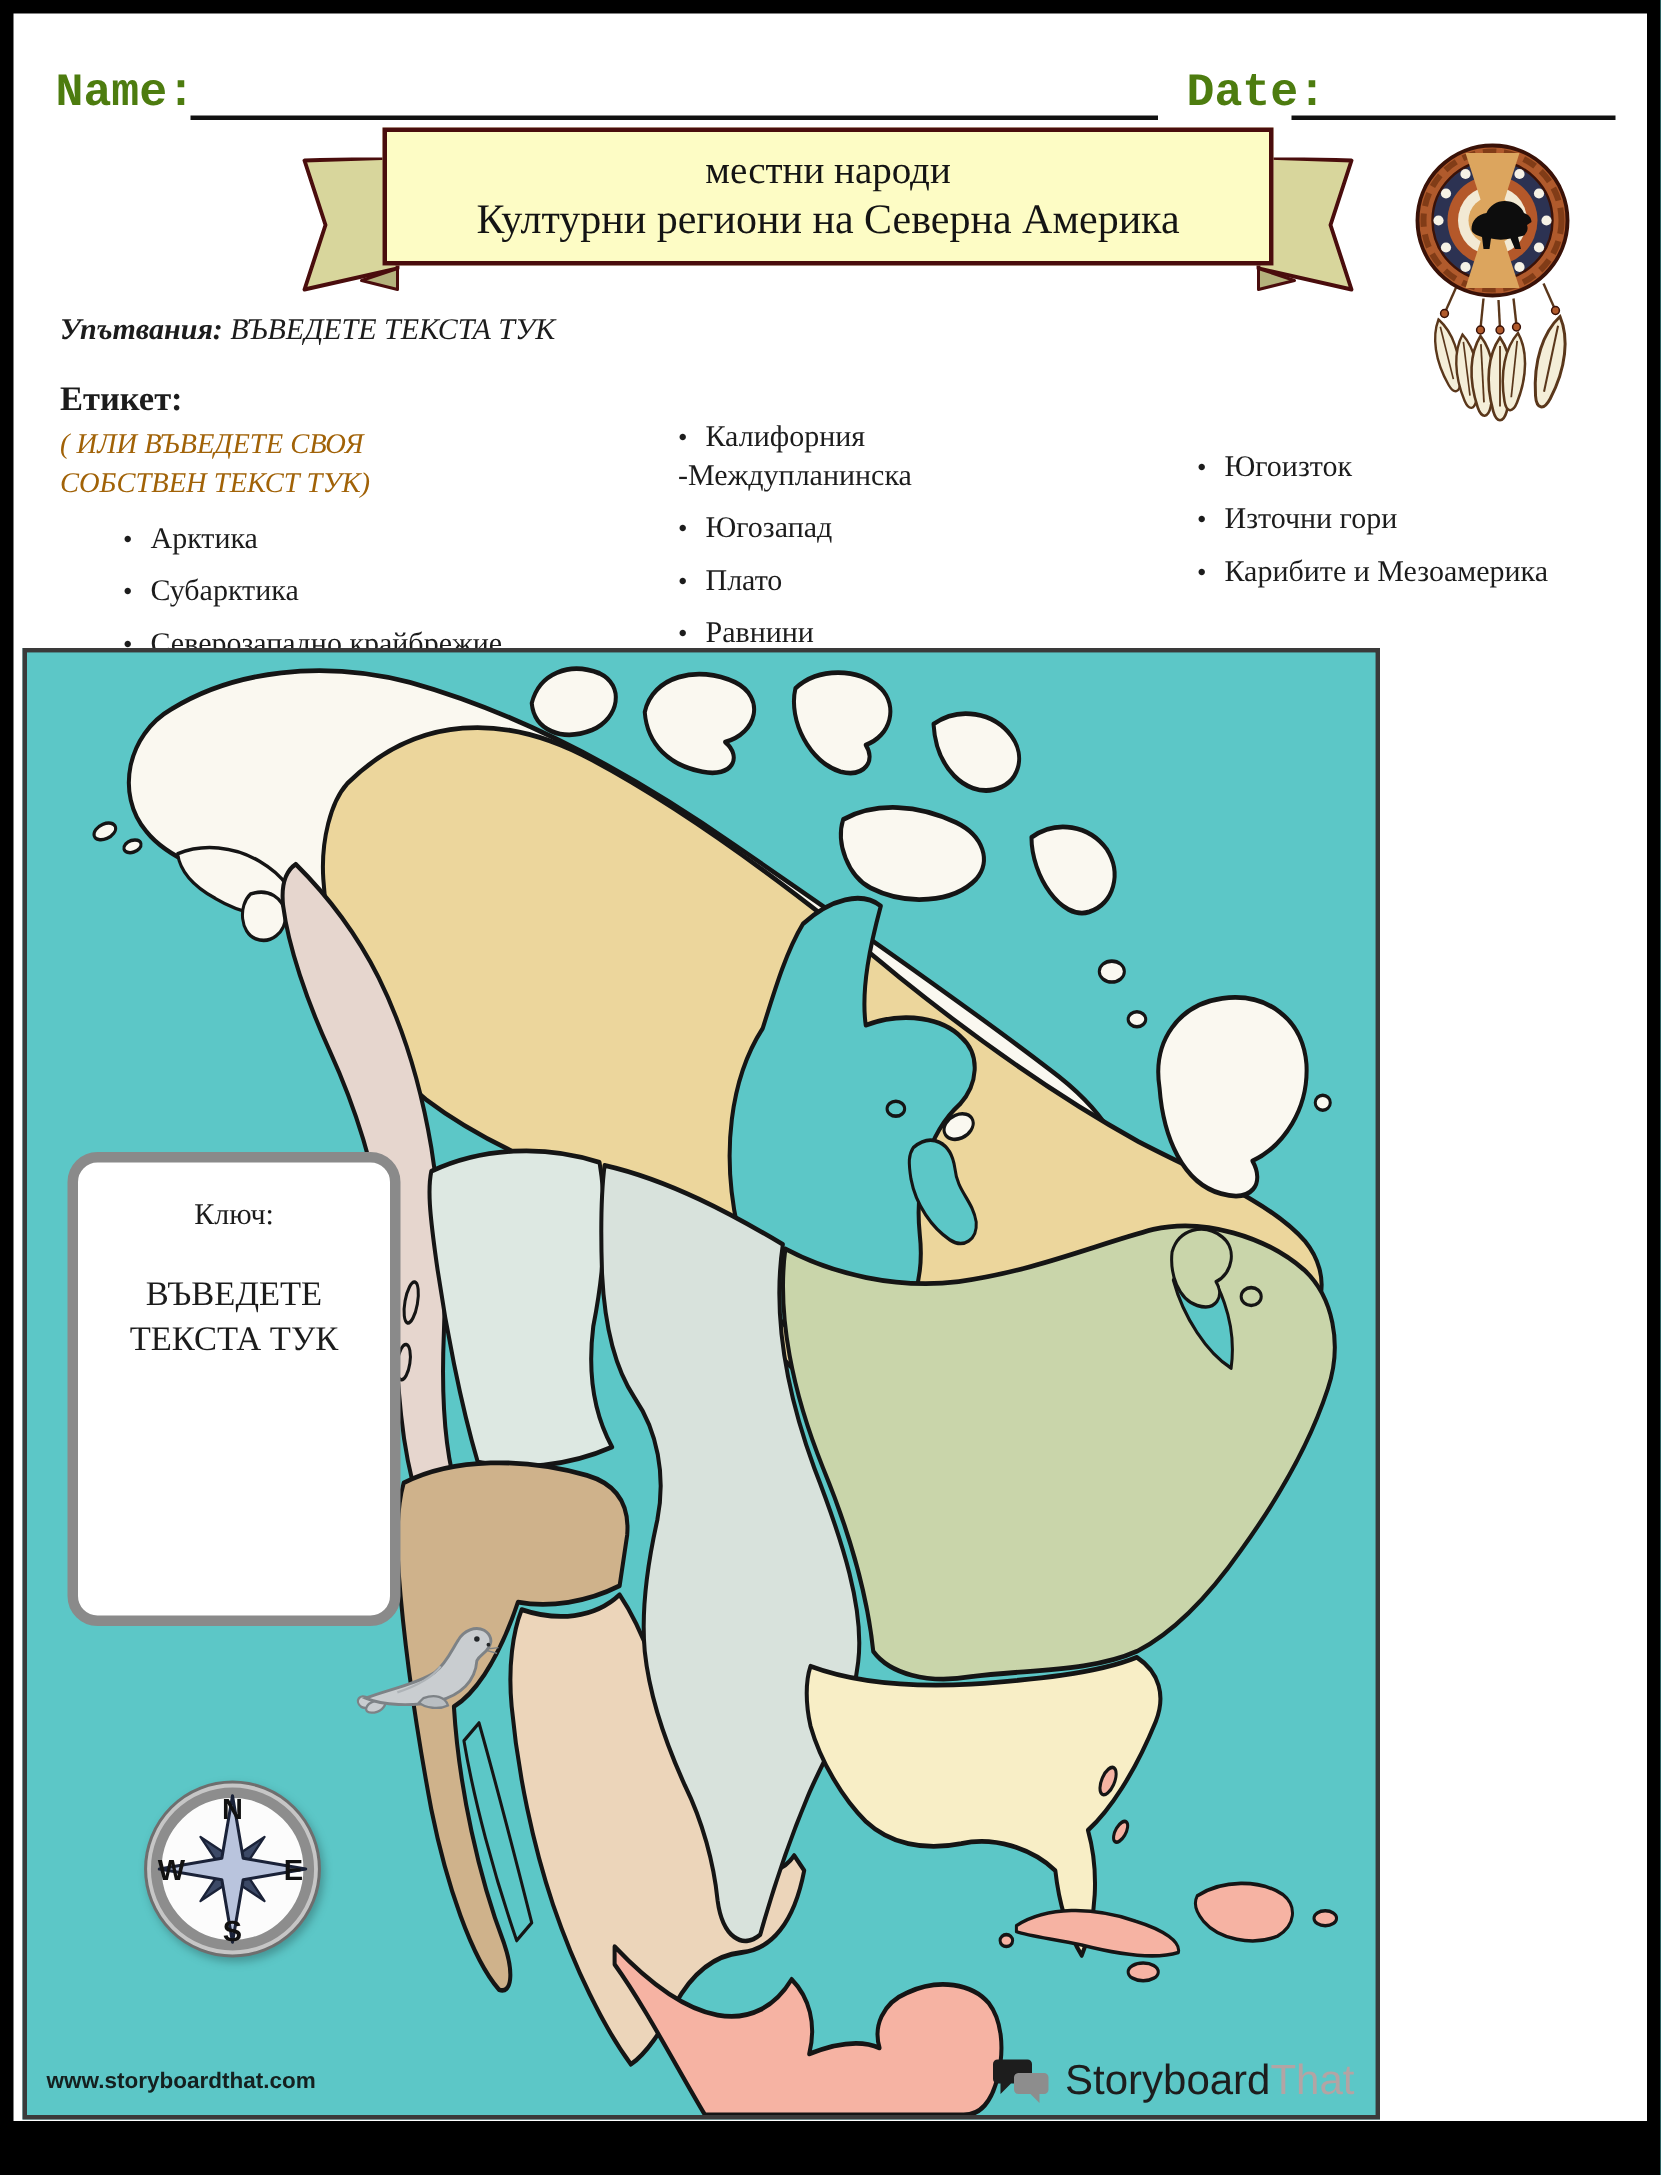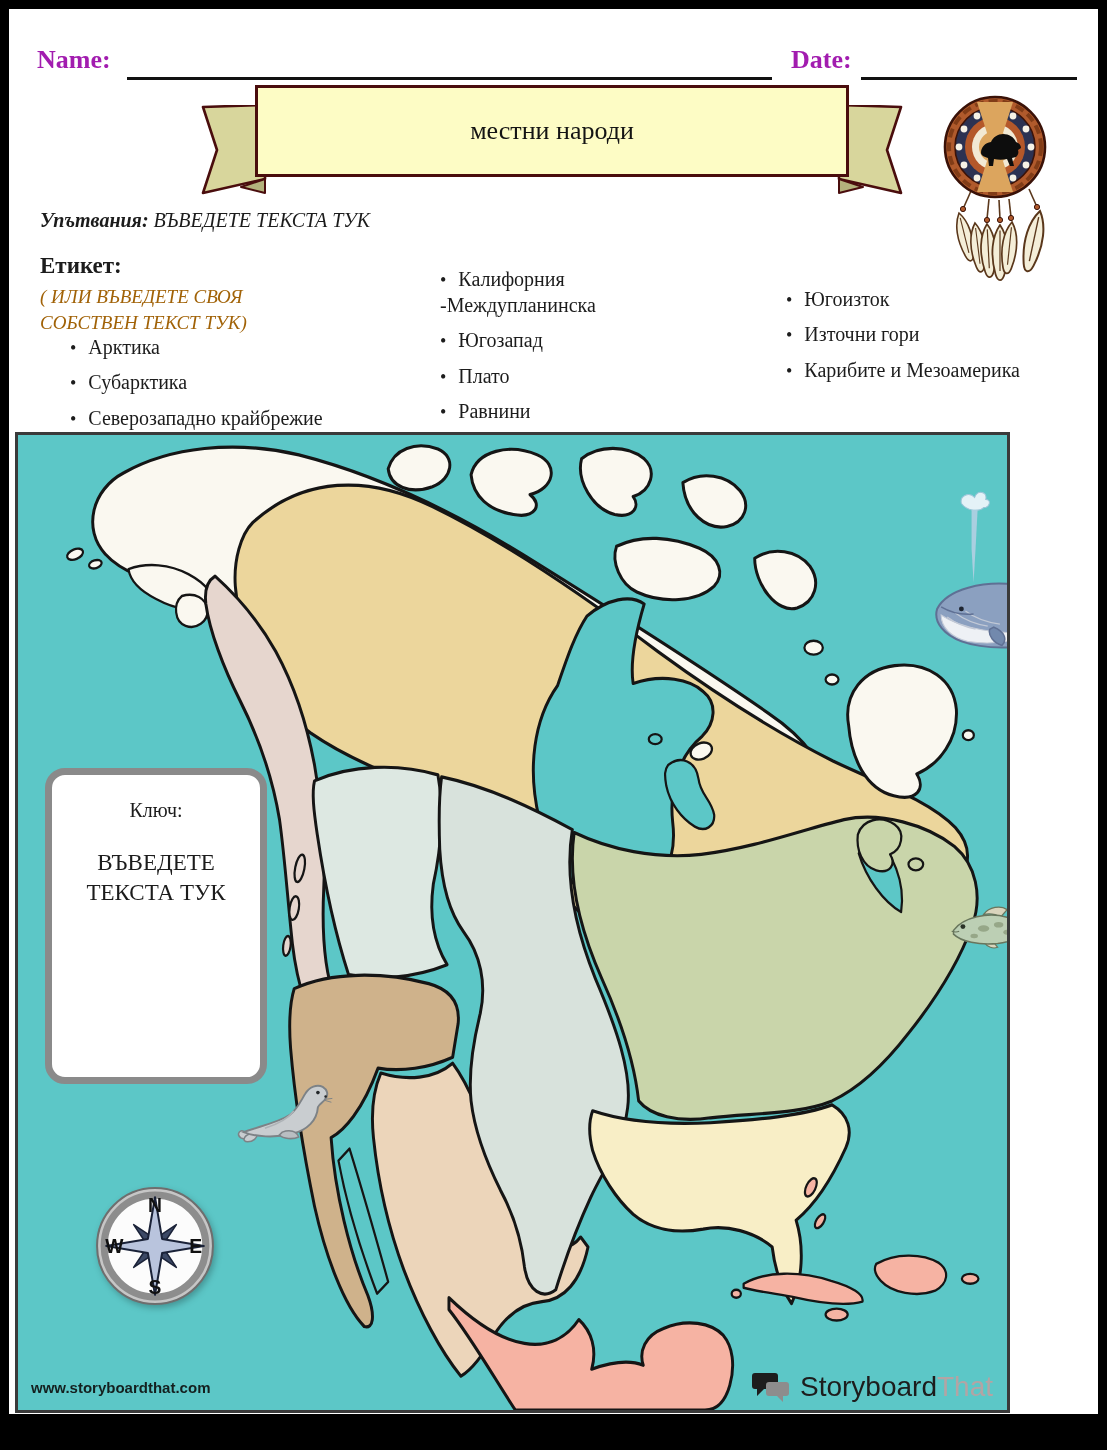--- a/index.html
+++ b/index.html
@@ -6,53 +6,53 @@
   body{
     width:1107px;height:1450px;background:#000;position:relative;
     font-family:"Liberation Serif","DejaVu Serif",serif;
   }
   #page{
     position:absolute;left:9px;top:9px;width:1089px;height:1405px;
     background:#ffffff;overflow:hidden;
   }
   
   .hdr-label{
-    position:absolute;font-family:Liberation Serif, serif;
-    font-weight:bold;font-size:26px;color:#a21caf;
+    position:absolute;font-family:Liberation Mono, monospace;
+    font-weight:bold;font-size:31px;color:#4d7c0f;
   }
   .hdr-line{position:absolute;border-bottom:3px solid #111;height:0;}
   
   .banner-center{
     position:absolute;left:246px;top:76px;width:588px;height:86px;
     background:#fdfcc5;border:3px solid #4a0d0d;z-index:3;
     display:flex;flex-direction:column;justify-content:center;align-items:center;text-align:center;
   }
   .banner-center .l1{font-size:26px;color:#141414;}
   .banner-center .l2{font-size:28px;color:#141414;margin-top:2px;}
   .ribbon-tail{position:absolute;top:96px;z-index:2;}
   
   .directions{position:absolute;left:31px;top:200px;font-size:20px;color:#1c1c1c;font-style:italic;}
   .directions b{font-weight:bold;}
   .etiket{position:absolute;left:31px;top:244px;font-size:23px;font-weight:bold;color:#1c1c1c;}
   .etiket-note{
     position:absolute;left:31px;top:275px;width:260px;
     font-style:italic;font-size:19px;line-height:1.35;color:#a16207;
   }
-  ul.lblcol{position:absolute;list-style:none;margin:5px;padding:0;}
+  ul.lblcol{position:absolute;list-style:none;margin:17px;padding:0;}
   ul.lblcol li{
     font-size:20px;color:#1c1c1c;margin-bottom:9px;line-height:1.3;
     white-space:pre-line;
   }
   ul.lblcol li::before{content:"•";margin-right:12px;font-size:18px;}
   #col1{left:56px;top:320px;}
   #col2{left:426px;top:252px;}
   #col3{left:772px;top:272px;}
   
   #map{
-    position:absolute;left:6px;top:423px;width:995px;height:981px;
+    position:absolute;left:6px;top:423px;width:905px;height:981px;
     border:3px solid #3a3a3a;box-sizing:border-box;overflow:hidden;background:#5cc7c7;
   }
   #map-svg{position:absolute;left:0;top:0;width:100%;height:100%;}
   .map-overlay{position:absolute;}
   #key-box{
     left:27px;top:333px;width:208px;height:278px;background:#fff;
     border:7px solid #8a8a8a;border-radius:20px;text-align:center;padding-top:24px;
   }
   #key-title{font-size:20px;color:#1c1c1c;}
   #key-text{font-size:23px;color:#1c1c1c;margin-top:26px;line-height:1.3;padding:0 14px;}
@@ -92,20 +92,21 @@
   <svg class="ribbon-tail" style="left:184px;" width="74" height="92" viewBox="0 0 74 92">
     <polygon points="72,0 72,74 10,88 24,45 10,2" fill="#d8d69c" stroke="#4a0d0d" stroke-width="2.6" stroke-linejoin="round"></polygon>
     <polygon points="72,74 72,88 48,82" fill="#b4b27c" stroke="#4a0d0d" stroke-width="2" stroke-linejoin="round"></polygon>
   </svg>
   <svg class="ribbon-tail" style="left:828px;" width="74" height="92" viewBox="0 0 74 92">
     <polygon points="2,0 2,74 64,88 50,45 64,2" fill="#d8d69c" stroke="#4a0d0d" stroke-width="2.6" stroke-linejoin="round"></polygon>
     <polygon points="2,74 2,88 26,82" fill="#b4b27c" stroke="#4a0d0d" stroke-width="2" stroke-linejoin="round"></polygon>
   </svg>
   <div class="banner-center">
     <div class="l1">местни народи</div>
+    <div class="l2">Културни региони на Северна Америка</div>
   </div>
 
   <svg style="position:absolute;left:928px;top:78px;" width="122" height="196" viewBox="0 0 122 196">
     <defs>
       <g id="featherg">
         <path d="M0,0 C7,10 9,26 4,44 C2,51 -2,51 -4,44 C-9,26 -7,10 0,0 Z" fill="#f4eed8" stroke="#5a371b" stroke-width="1.6"></path>
         <line x1="0" y1="5" x2="0" y2="41" stroke="#5a371b" stroke-width="1.1"></line>
       </g>
     </defs>
 

